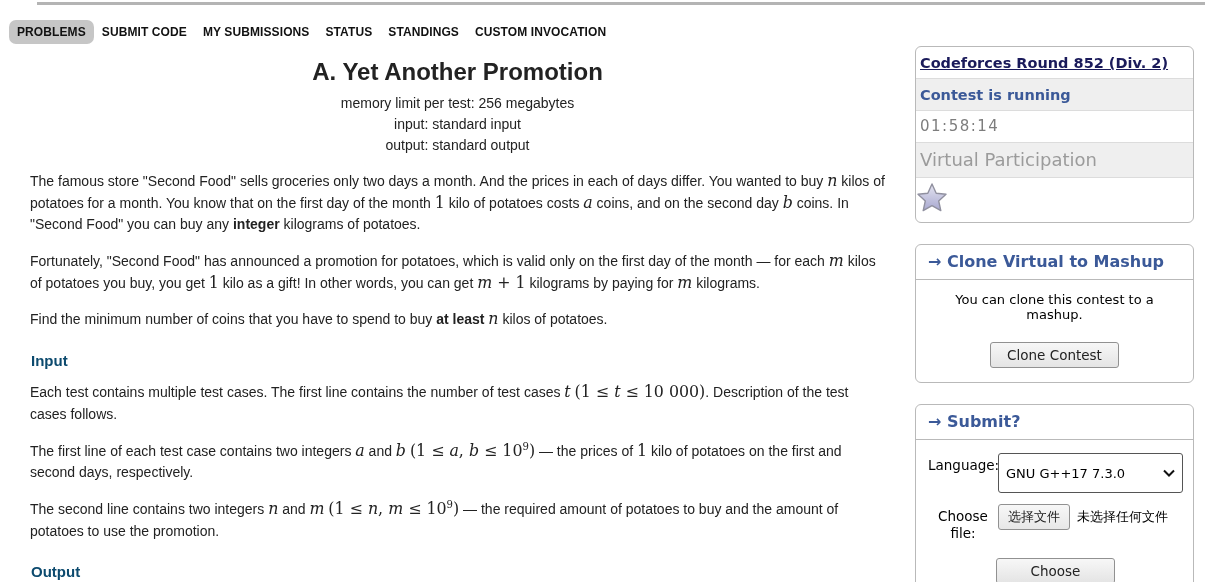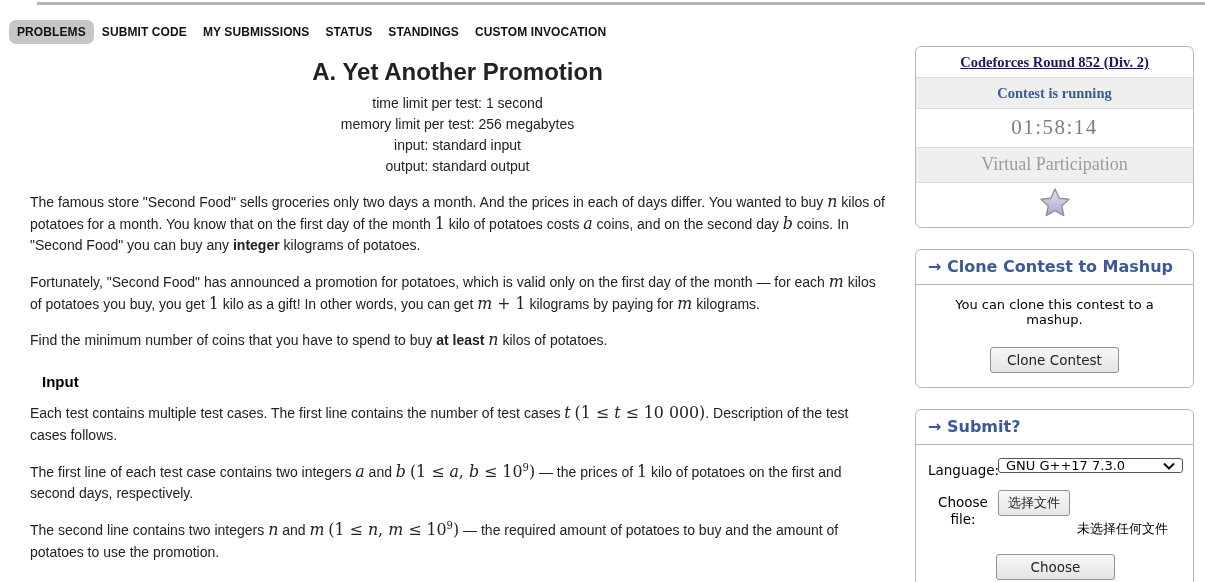--- a/index.html
+++ b/index.html
@@ -18,58 +18,58 @@
   .main-col{width:915px;box-sizing:border-box;padding:0 30px;}
   .side-col{width:279px;box-sizing:border-box;}
 
   
   .prob-title{font-size:24px;font-weight:700;text-align:center;margin:14px 0 7px;color:#222;}
   .prop-line{text-align:center;font-size:14px;line-height:21px;color:#222;}
 
   
   .statement{margin-top:12px;}
   .statement p{font-size:14px;line-height:1.55;margin:15px 0;color:#222;}
-  .sec-h{font-size:15px;font-weight:bold;margin:21px 12px 1px;color:#000000;}
+  .sec-h{font-size:15px;font-weight:bold;margin:21px 1px 1px;color:#0c4a6e;}
   .sec-h + p{margin-top:13px;}
   .bold{font-weight:bold;}
   .math{font-family:"DejaVu Serif",serif;font-size:1.13em;line-height:1;}
   .var{font-style:italic;}
   sup.math{font-size:0.72em;line-height:0;}
 
   
   .box{border:1px solid #b9b9b9;border-radius:6px;background:#fff;margin-bottom:21px;
        overflow:hidden;font-family:"DejaVu Sans",sans-serif;}
   .box-hdr{padding:7px 12px 8px;font-size:16px;font-weight:bold;color:#3b5998;
            border-bottom:1px solid #b9b9b9;}
-  .crow{text-align:center;padding:6px 4px;border-top:1px solid #dcdcdc;font-family:Liberation Serif, serif;}
+  .crow{text-align:left;padding:6px 4px;border-top:1px solid #dcdcdc;}
   .crow:first-child{border-top:none;}
   .crow.alt{background:#efefef;}
   .contest-link{font-size:14.5px;font-weight:bold;color:#1a1a5a;text-decoration:underline;cursor:pointer;}
   .contest-status{font-size:14.5px;font-weight:bold;color:#3b5998;}
-  .contest-timer{font-size:21px;color:#7d7d7d;letter-spacing:1.5px;padding:6px 4px 7px;}
+  .contest-timer{font-size:15px;color:#7d7d7d;letter-spacing:1.5px;padding:6px 4px 7px;}
   .contest-mode{font-size:18px;color:#9b9b9b;padding:6px 4px 7px;}
   .star-row{padding:4px 0 6px;}
   .star-row svg{cursor:pointer;display:inline-block;}
 
   .box-body{padding:12px 10px 14px;text-align:center;font-size:13px;color:#000;}
   .btn{font-family:"DejaVu Sans",sans-serif;font-size:13.5px;color:#222;
        background:linear-gradient(#f7f7f7,#e4e4e4);border:1px solid #919191;
        border-radius:3px;padding:4px 16px;cursor:pointer;}
   .clone-btn{margin-top:20px;}
 
   
   .submit-body{padding:13px 10px 15px 12px;font-size:13.5px;color:#000;}
   .form-row{display:flex;margin-bottom:11px;align-items:flex-start;}
   .form-label{width:70px;flex:none;padding-top:4px;line-height:1.25;text-align:center;}
   .lang-select{display:inline-flex;align-items:center;justify-content:space-between;
-      width:185px;height:15px;box-sizing:border-box;border:1px solid #555;border-radius:3px;
+      width:185px;height:40px;box-sizing:border-box;border:1px solid #555;border-radius:3px;
       background:#fff;font-size:13px;padding:0 7px;cursor:pointer;}
   .file-btn{font-family:"DejaVu Sans",sans-serif;font-size:13px;background:linear-gradient(#f7f7f7,#e7e7e7);
       border:1px solid #919191;border-radius:3px;padding:3px 9px;cursor:pointer;color:#222;}
-  .file-status{font-size:13px;margin-left:7px;padding-top:4px;color:#000;margin-top:26px;}
+  .file-status{font-size:13px;margin-left:7px;padding-top:4px;color:#000;}
   .submit-row{text-align:center;margin:16px 0 2px;}
   .submit-btn{padding:4px 34px;}
 </style>
 </head>
 <body>
 
 <div class="page">
   <div class="top-line"></div>
 
   <div class="tabs">
@@ -77,21 +77,20 @@
     <span class="tab">SUBMIT CODE</span>
     <span class="tab">MY SUBMISSIONS</span>
     <span class="tab">STATUS</span>
     <span class="tab">STANDINGS</span>
     <span class="tab">CUSTOM INVOCATION</span>
   </div>
 
   <div class="content">
     <div class="main-col">
       <div class="prob-title">A. Yet Another Promotion</div>
-      <div class="prop-line">time limit per test: 1 second</div>
       <div class="prop-line">memory limit per test: 256 megabytes</div>
       <div class="prop-line">input: standard input</div>
       <div class="prop-line">output: standard output</div>
       <div class="statement">
           <p><span class="txt">The famous store "Second Food" sells groceries only two days a month. And the prices in each of days differ. You wanted to buy </span><span class="math var">n</span><span class="txt"> kilos of potatoes for a month. You know that on the first day of the month </span><span class="math">1</span><span class="txt"> kilo of potatoes costs </span><span class="math var">a</span><span class="txt"> coins, and on the second day </span><span class="math var">b</span><span class="txt"> coins. In "Second Food" you can buy any </span><span class="bold">integer</span><span class="txt"> kilograms of potatoes.</span></p>
           <p><span class="txt">Fortunately, "Second Food" has announced a promotion for potatoes, which is valid only on the first day of the month — for each </span><span class="math var">m</span><span class="txt"> kilos of potatoes you buy, you get </span><span class="math">1</span><span class="txt"> kilo as a gift! In other words, you can get </span><span class="math var">m</span><span class="math"> + 1</span><span class="txt"> kilograms by paying for </span><span class="math var">m</span><span class="txt"> kilograms.</span></p>
           <p><span class="txt">Find the minimum number of coins that you have to spend to buy </span><span class="bold">at least</span><span class="txt"> </span><span class="math var">n</span><span class="txt"> kilos of potatoes.</span></p>
           <div class="sec-h">Input</div>
           <p><span class="txt">Each test contains multiple test cases. The first line contains the number of test cases </span><span class="math var">t</span><span class="txt"> </span><span class="math">(1 ≤ </span><span class="math var">t</span><span class="math"> ≤ 10 000)</span><span class="txt">. Description of the test cases follows.</span></p>
           <p><span class="txt">The first line of each test case contains two integers </span><span class="math var">a</span><span class="txt"> and </span><span class="math var">b</span><span class="txt"> </span><span class="math">(1 ≤ </span><span class="math var">a</span><span class="math">, </span><span class="math var">b</span><span class="math"> ≤ 10</span><sup class="math">9</sup><span class="math">)</span><span class="txt"> — the prices of </span><span class="math">1</span><span class="txt"> kilo of potatoes on the first and second days, respectively.</span></p>
@@ -118,21 +117,21 @@
                 <stop offset="0" stop-color="#e4e4f0"></stop>
                 <stop offset="1" stop-color="#a8a8d0"></stop>
               </linearGradient>
             </defs>
             <path d="M16 2 L20.2 11.2 L30 12.3 L22.7 19 L24.8 28.6 L16 23.6 L7.2 28.6 L9.3 19 L2 12.3 L11.8 11.2 Z" fill="url(#starg)" stroke="#90909f" stroke-width="1.4" stroke-linejoin="round"></path>
           </svg>
         </div>
       </div>
 
       <div class="box">
-        <div class="box-hdr">→ Clone Contest to Mashup</div>
+        <div class="box-hdr">→ Clone Virtual to Mashup</div>
         <div class="box-body">
           <div>You can clone this contest to a mashup.</div>
           <button class="btn clone-btn">Clone Contest</button>
         </div>
       </div>
 
       <div class="box">
         <div class="box-hdr">→ Submit?</div>
         <div class="submit-body">
           <div class="form-row">

